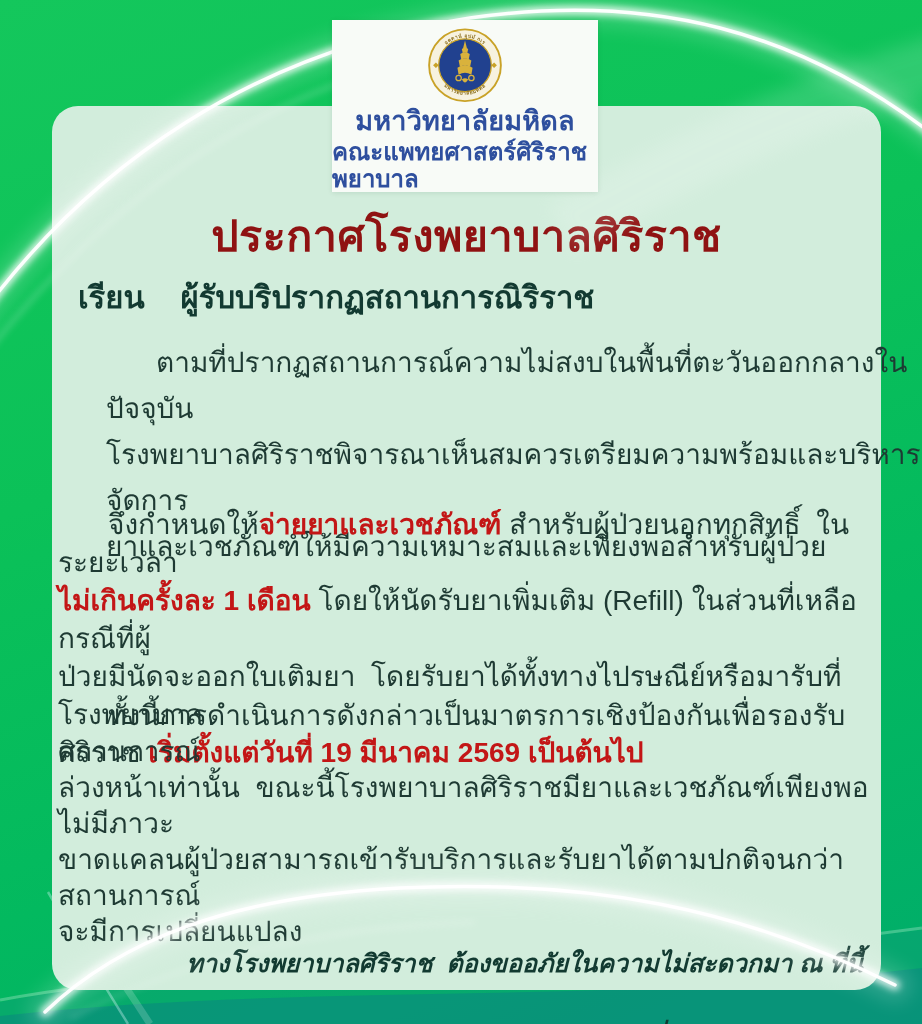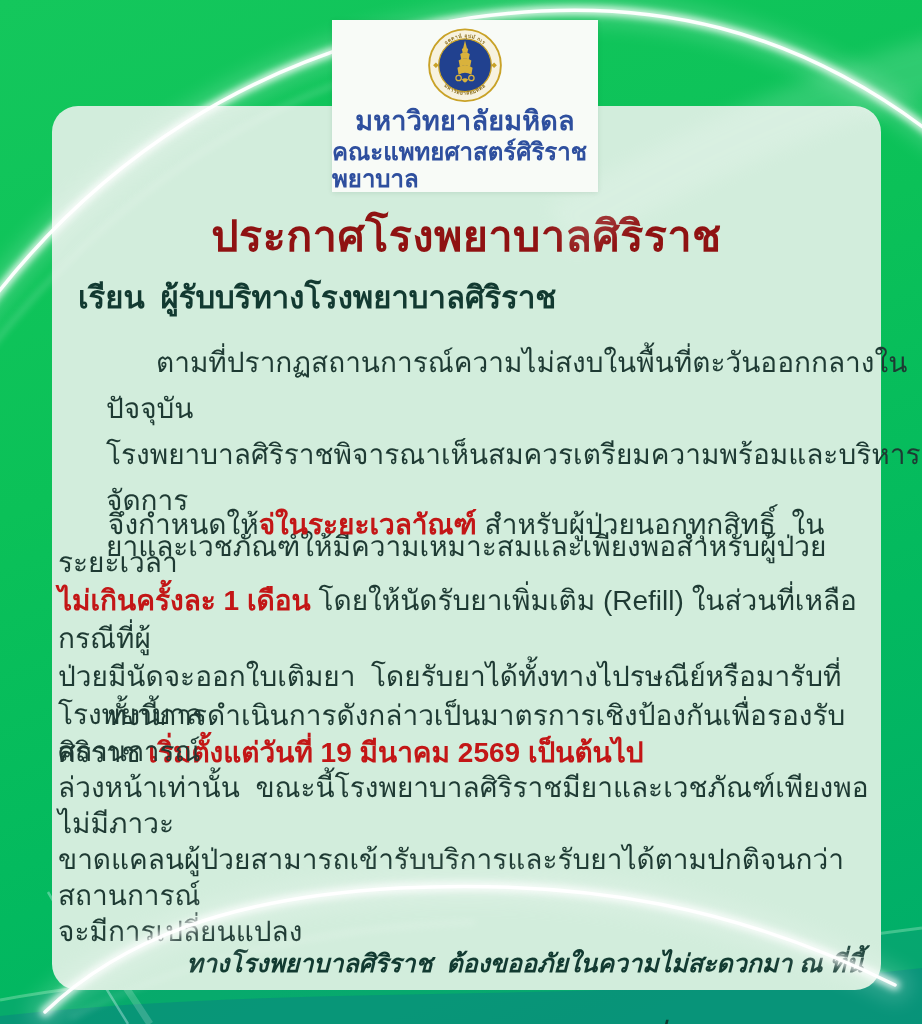--- a/index.html
+++ b/index.html
@@ -58,21 +58,21 @@
   .announcement-title{
     position:absolute;left:0;top:96px;width:100%;
     text-align:center;
     font-size:43px;font-weight:800;color:var(--title-maroon);
     letter-spacing:.5px;
   }
   .salutation{
     position:absolute;left:26px;top:166px;
     font-size:31px;font-weight:bold;color:var(--heading-teal);
   }
-  .salutation .label{margin-right:16px;}
+  .salutation .label{margin-right:36px;}
 
   .para{
     position:absolute;left:6px;width:818px;
     font-size:28px;color:var(--body-teal);
     white-space:pre-wrap;
     text-indent:50px;
     font-weight:500;
   }
   .para-1{top:234px;line-height:46px;margin-left:48px;}
   .para-2{top:400px;line-height:38px;}
@@ -103,28 +103,28 @@
     <path d="M0 1000 C 260 952, 540 980, 922 928" fill="none" stroke="#FFFFFF" stroke-width="3" opacity="0.25"></path>
     <path d="M150 1024 C 110 962, 80 922, 55 878" fill="none" stroke="#FFFFFF" stroke-width="7" opacity="0.18"></path>
     <path d="M128 1024 C 95 970, 70 930, 48 892" fill="none" stroke="#E2FBFF" stroke-width="2.5" opacity="0.35"></path>
   </svg>
 
   <div class="card">
 
     <div class="announcement-title">ประกาศโรงพยาบาลศิริราช</div>
 
     <div class="salutation">
-      <span class="label">เรียน</span><span>ผู้รับบริทางโรงพยาบาลศิริราช</span>
+      <span class="label">เรียน</span><span>ผู้รับบริปรากฏสถานการณิริราช</span>
     </div>
 
     <div class="para para-1"><span class="seg-normal">ตามที่ปรากฏสถานการณ์ความไม่สงบในพื้นที่ตะวันออกกลางในปัจจุบัน
 โรงพยาบาลศิริราชพิจารณาเห็นสมควรเตรียมความพร้อมและบริหารจัดการ
 ยาและเวชภัณฑ์ให้มีความเหมาะสมและเพียงพอสำหรับผู้ป่วย</span></div>
 
-    <div class="para para-2"><span class="seg-normal">จึงกำหนดให้</span><span class="seg-red">จ่ในระยะเวลาัณฑ์</span><span class="seg-normal"> สำหรับผู้ป่วยนอกทุกสิทธิ์  ในระยะเวลา
+    <div class="para para-2"><span class="seg-normal">จึงกำหนดให้</span><span class="seg-red">จ่ายยาและเวชภัณฑ์</span><span class="seg-normal"> สำหรับผู้ป่วยนอกทุกสิทธิ์  ในระยะเวลา
 </span><span class="seg-red">ไม่เกินครั้งละ 1 เดือน</span><span class="seg-normal"> โดยให้นัดรับยาเพิ่มเติม (Refill) ในส่วนที่เหลือ  กรณีที่ผู้
 ป่วยมีนัดจะออกใบเติมยา  โดยรับยาได้ทั้งทางไปรษณีย์หรือมารับที่โรงพยาบาล
 ศิริราช </span><span class="seg-red">เริ่มตั้งแต่วันที่ 19 มีนาคม 2569 เป็นต้นไป</span></div>
 
     <div class="para para-3"><span class="seg-normal">ทั้งนี้การดำเนินการดังกล่าวเป็นมาตรการเชิงป้องกันเพื่อรองรับสถานการณ์
 ล่วงหน้าเท่านั้น  ขณะนี้โรงพยาบาลศิริราชมียาและเวชภัณฑ์เพียงพอ  ไม่มีภาวะ
 ขาดแคลนผู้ป่วยสามารถเข้ารับบริการและรับยาได้ตามปกติจนกว่าสถานการณ์
 จะมีการเปลี่ยนแปลง</span></div>
 
     <div class="footer">

